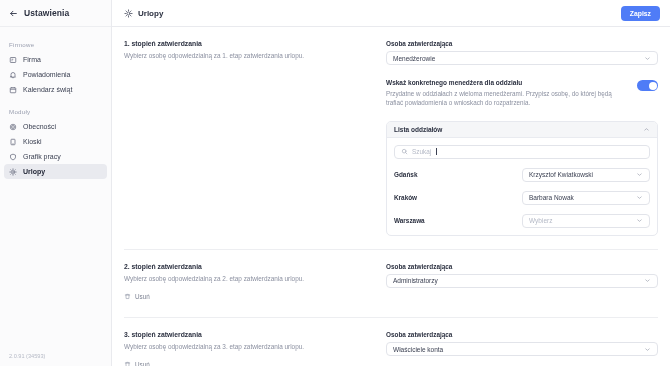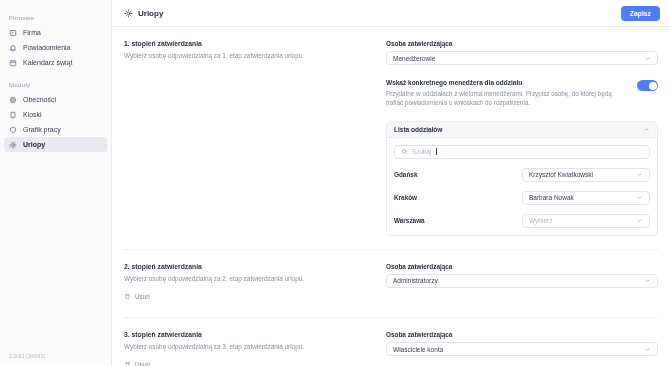--- a/index.html
+++ b/index.html
@@ -131,20 +131,26 @@
   .branch-row { display: flex; align-items: center; margin-top: 9px; }
   .branch-name { flex: 1; font-size: 6.4px; font-weight: 700; color: #2b3040; }
   .branch-select { width: 128px; flex: 0 0 128px; }
 </style>
 </head>
 <body>
 
 <div class="app">
 
   <aside class="sidebar">
+    <div class="sb-head">
+      <svg class="back-arrow" viewBox="0 0 16 16" fill="none" stroke="currentColor" stroke-width="1.7" stroke-linecap="round" stroke-linejoin="round">
+        <path d="M13 8H3M7 4L3 8l4 4"></path>
+      </svg>
+      <span class="sb-title">Ustawienia</span>
+    </div>
 
     <div class="sb-body">
       <div class="sb-group-label">Firmowe</div>
 
       <div class="sb-item">
         <svg class="sb-ico" viewBox="0 0 16 16" fill="none" stroke="currentColor" stroke-width="1.4">
           <rect x="2.5" y="3" width="11" height="10" rx="1.3"></rect>
             <path d="M5 6.5h3.5M5 9.5h2"></path>
         </svg>
         <span class="sb-label">Firma</span>

